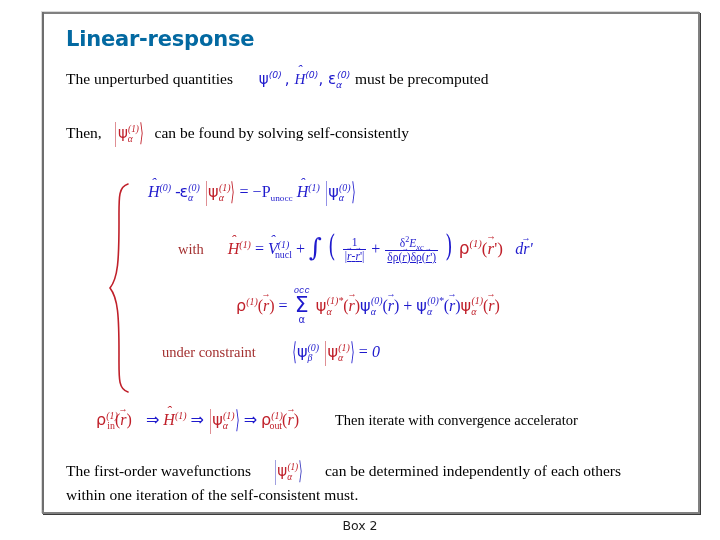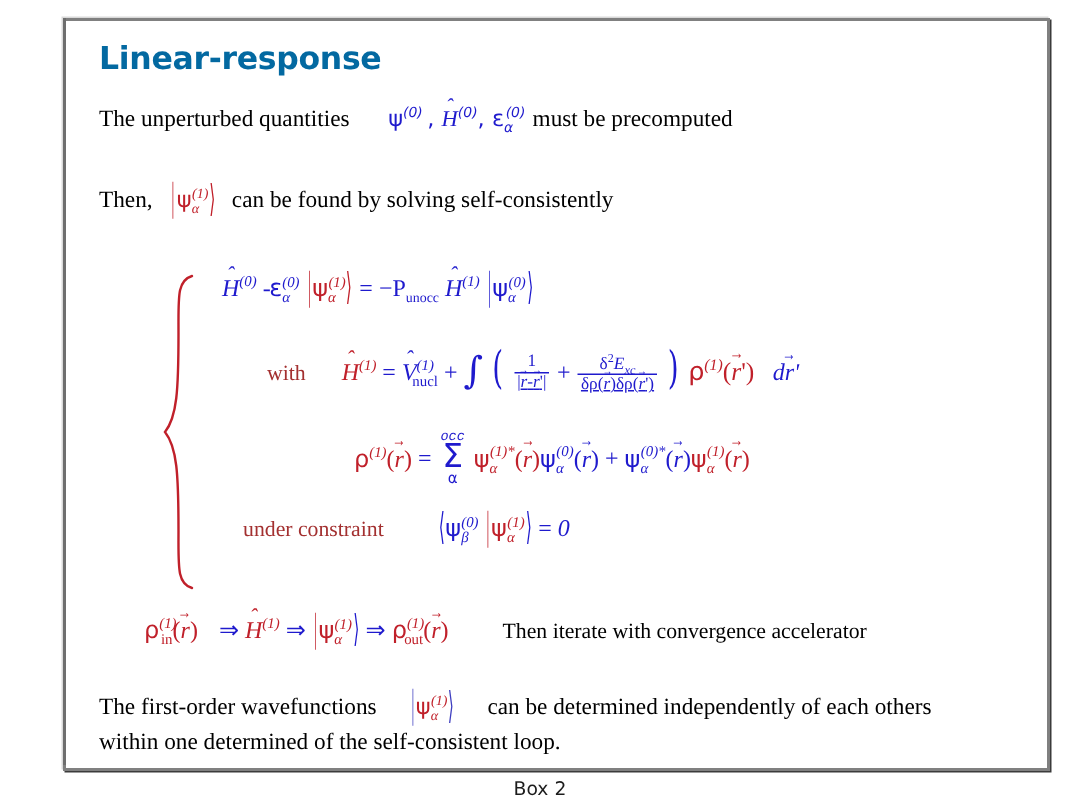--- a/index.html
+++ b/index.html
@@ -332,17 +332,17 @@
 
   <div class="line" style="left:22px; top:448px;">
     <span>The first-order wavefunctions</span>
     <span style="display:inline-block; width:14px;"></span>
     <span class="red" style="font-size:15px;">
       <span class="bar" style="color:#3f3fc0;">|</span><span class="psi">ψ</span><sub class="sb">α</sub><sup class="exp" style="margin-left:-0.5em;">(1)</sup><span class="ket" style="color:#3f3fc0;">⟩</span>
     </span>
     <span style="display:inline-block; width:14px;"></span>
     <span>can be determined independently of each others</span>
   </div>
-  <div class="line" style="left:22px; top:472px;">within one determined of the self-consistent loop.</div>
+  <div class="line" style="left:22px; top:472px;">within one iteration of the self-consistent must.</div>
 
 </div>
 
 <div id="caption">Box 2</div>
 
 </body></html>

